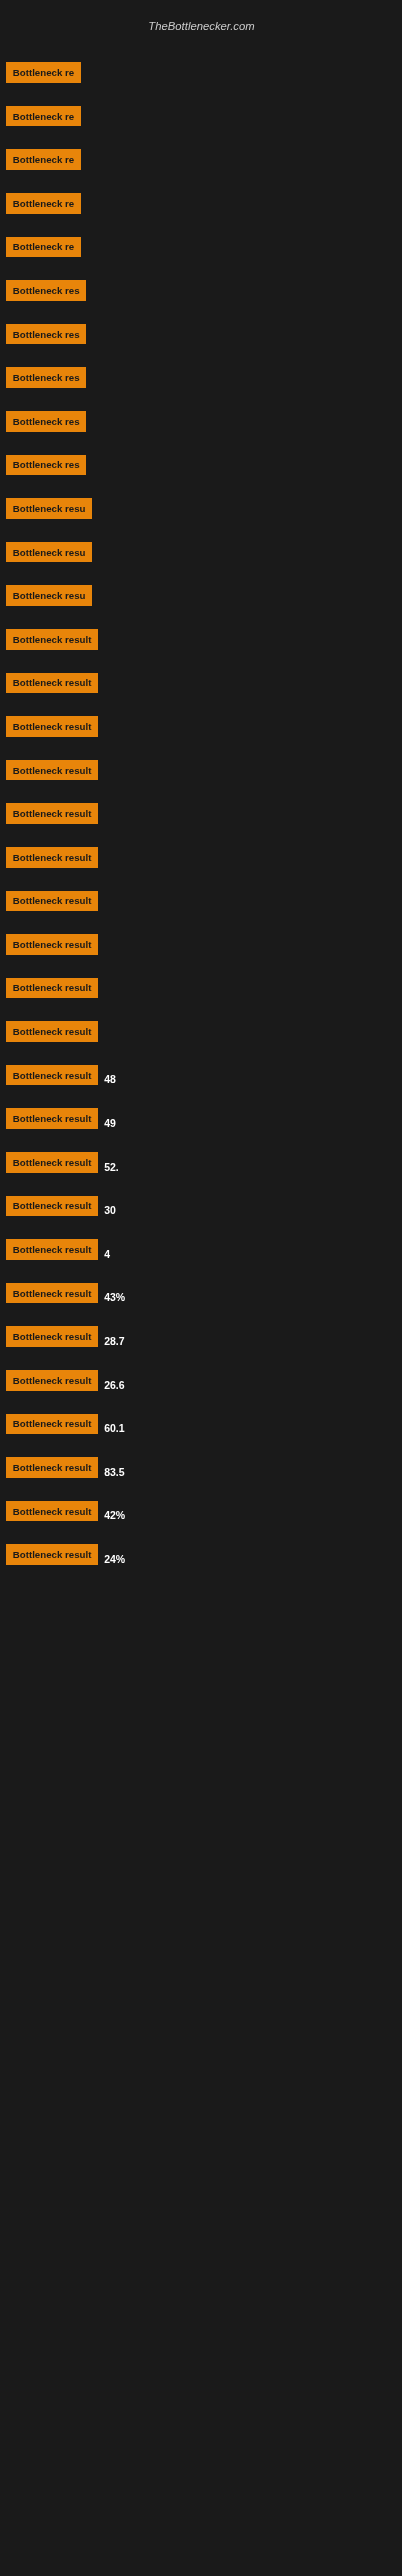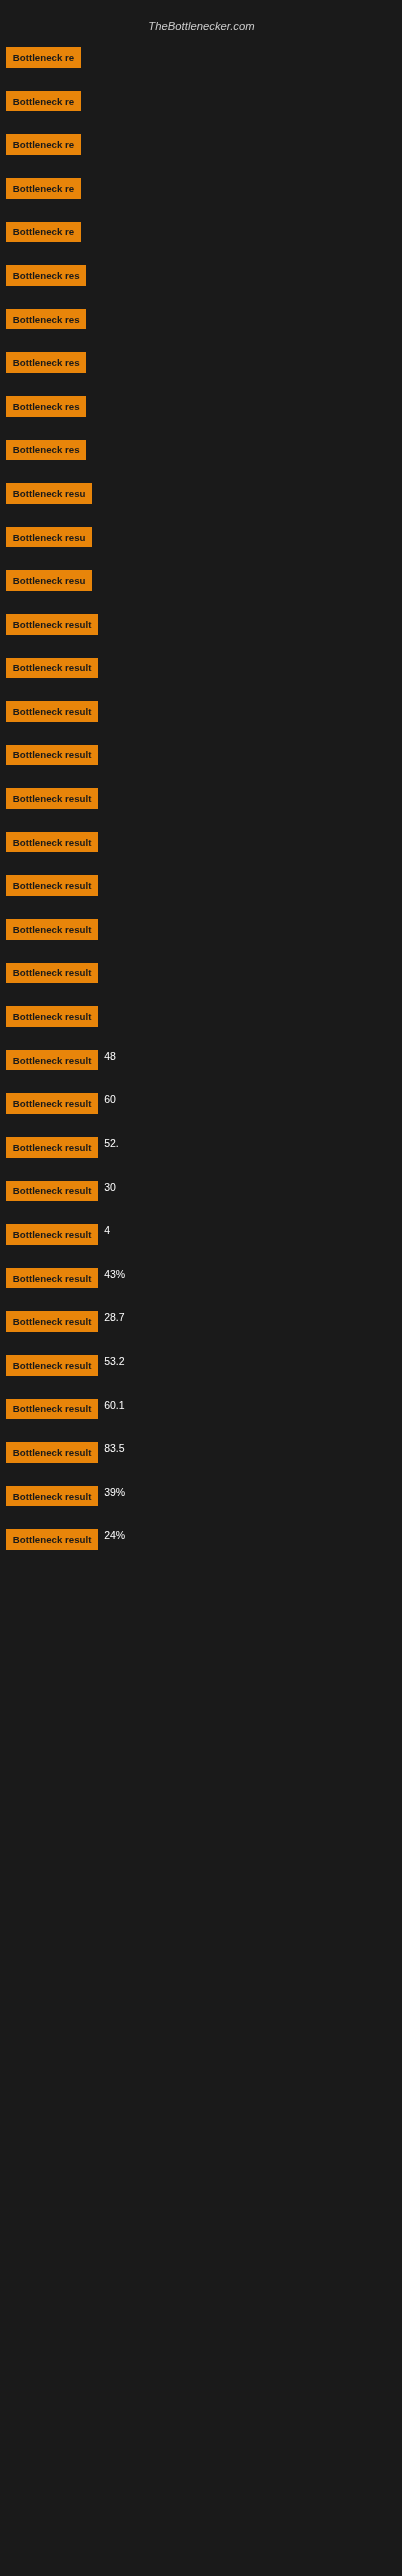--- a/index.html
+++ b/index.html
@@ -16,39 +16,39 @@
     .header {
       text-align: center;
       padding: 8px 0 12px 0;
       color: #cccccc;
       font-size: 11.3px;
       font-style: italic;
       margin-top: 12px;
     }
     .row {
       display: flex;
-      align-items: flex-start;
+      align-items: flex-end;
       margin: 0 0 1.6px 0;
       padding: 3.2px 6.4px;
       min-height: 42px;
     }
     .label {
       background-color: #e8850a;
       color: #1a1a1a;
       font-size: 9.7px;
       font-weight: bold;
       padding: 4.8px 6.4px;
       white-space: nowrap;
       min-width: 48px;
     }
     .value {
       color: #ffffff;
       font-size: 10.5px;
       margin-left: 6.4px;
-      font-weight: normal;
+      font-weight: bold;
     }
   </style>
 </head>
 <body>
 
 <div>
   <div class="header">TheBottlenecker.com</div>
 </div>
 
 <div id="rows-container">
@@ -120,21 +120,21 @@
     </div>
     <div class="row">
       <span class="label">Bottleneck result</span>
     </div>
     <div class="row">
       <span class="label">Bottleneck result</span>
       <span class="value">48</span>
     </div>
     <div class="row">
       <span class="label">Bottleneck result</span>
-      <span class="value">60</span>
+      <span class="value">49</span>
     </div>
     <div class="row">
       <span class="label">Bottleneck result</span>
       <span class="value">52.</span>
     </div>
     <div class="row">
       <span class="label">Bottleneck result</span>
       <span class="value">30</span>
     </div>
     <div class="row">
@@ -144,32 +144,32 @@
     <div class="row">
       <span class="label">Bottleneck result</span>
       <span class="value">43%</span>
     </div>
     <div class="row">
       <span class="label">Bottleneck result</span>
       <span class="value">28.7</span>
     </div>
     <div class="row">
       <span class="label">Bottleneck result</span>
-      <span class="value">53.2</span>
+      <span class="value">26.6</span>
     </div>
     <div class="row">
       <span class="label">Bottleneck result</span>
       <span class="value">60.1</span>
     </div>
     <div class="row">
       <span class="label">Bottleneck result</span>
       <span class="value">83.5</span>
     </div>
     <div class="row">
       <span class="label">Bottleneck result</span>
-      <span class="value">39%</span>
+      <span class="value">42%</span>
     </div>
     <div class="row">
       <span class="label">Bottleneck result</span>
       <span class="value">24%</span>
     </div>
   </div>
 
 
 </body></html>

